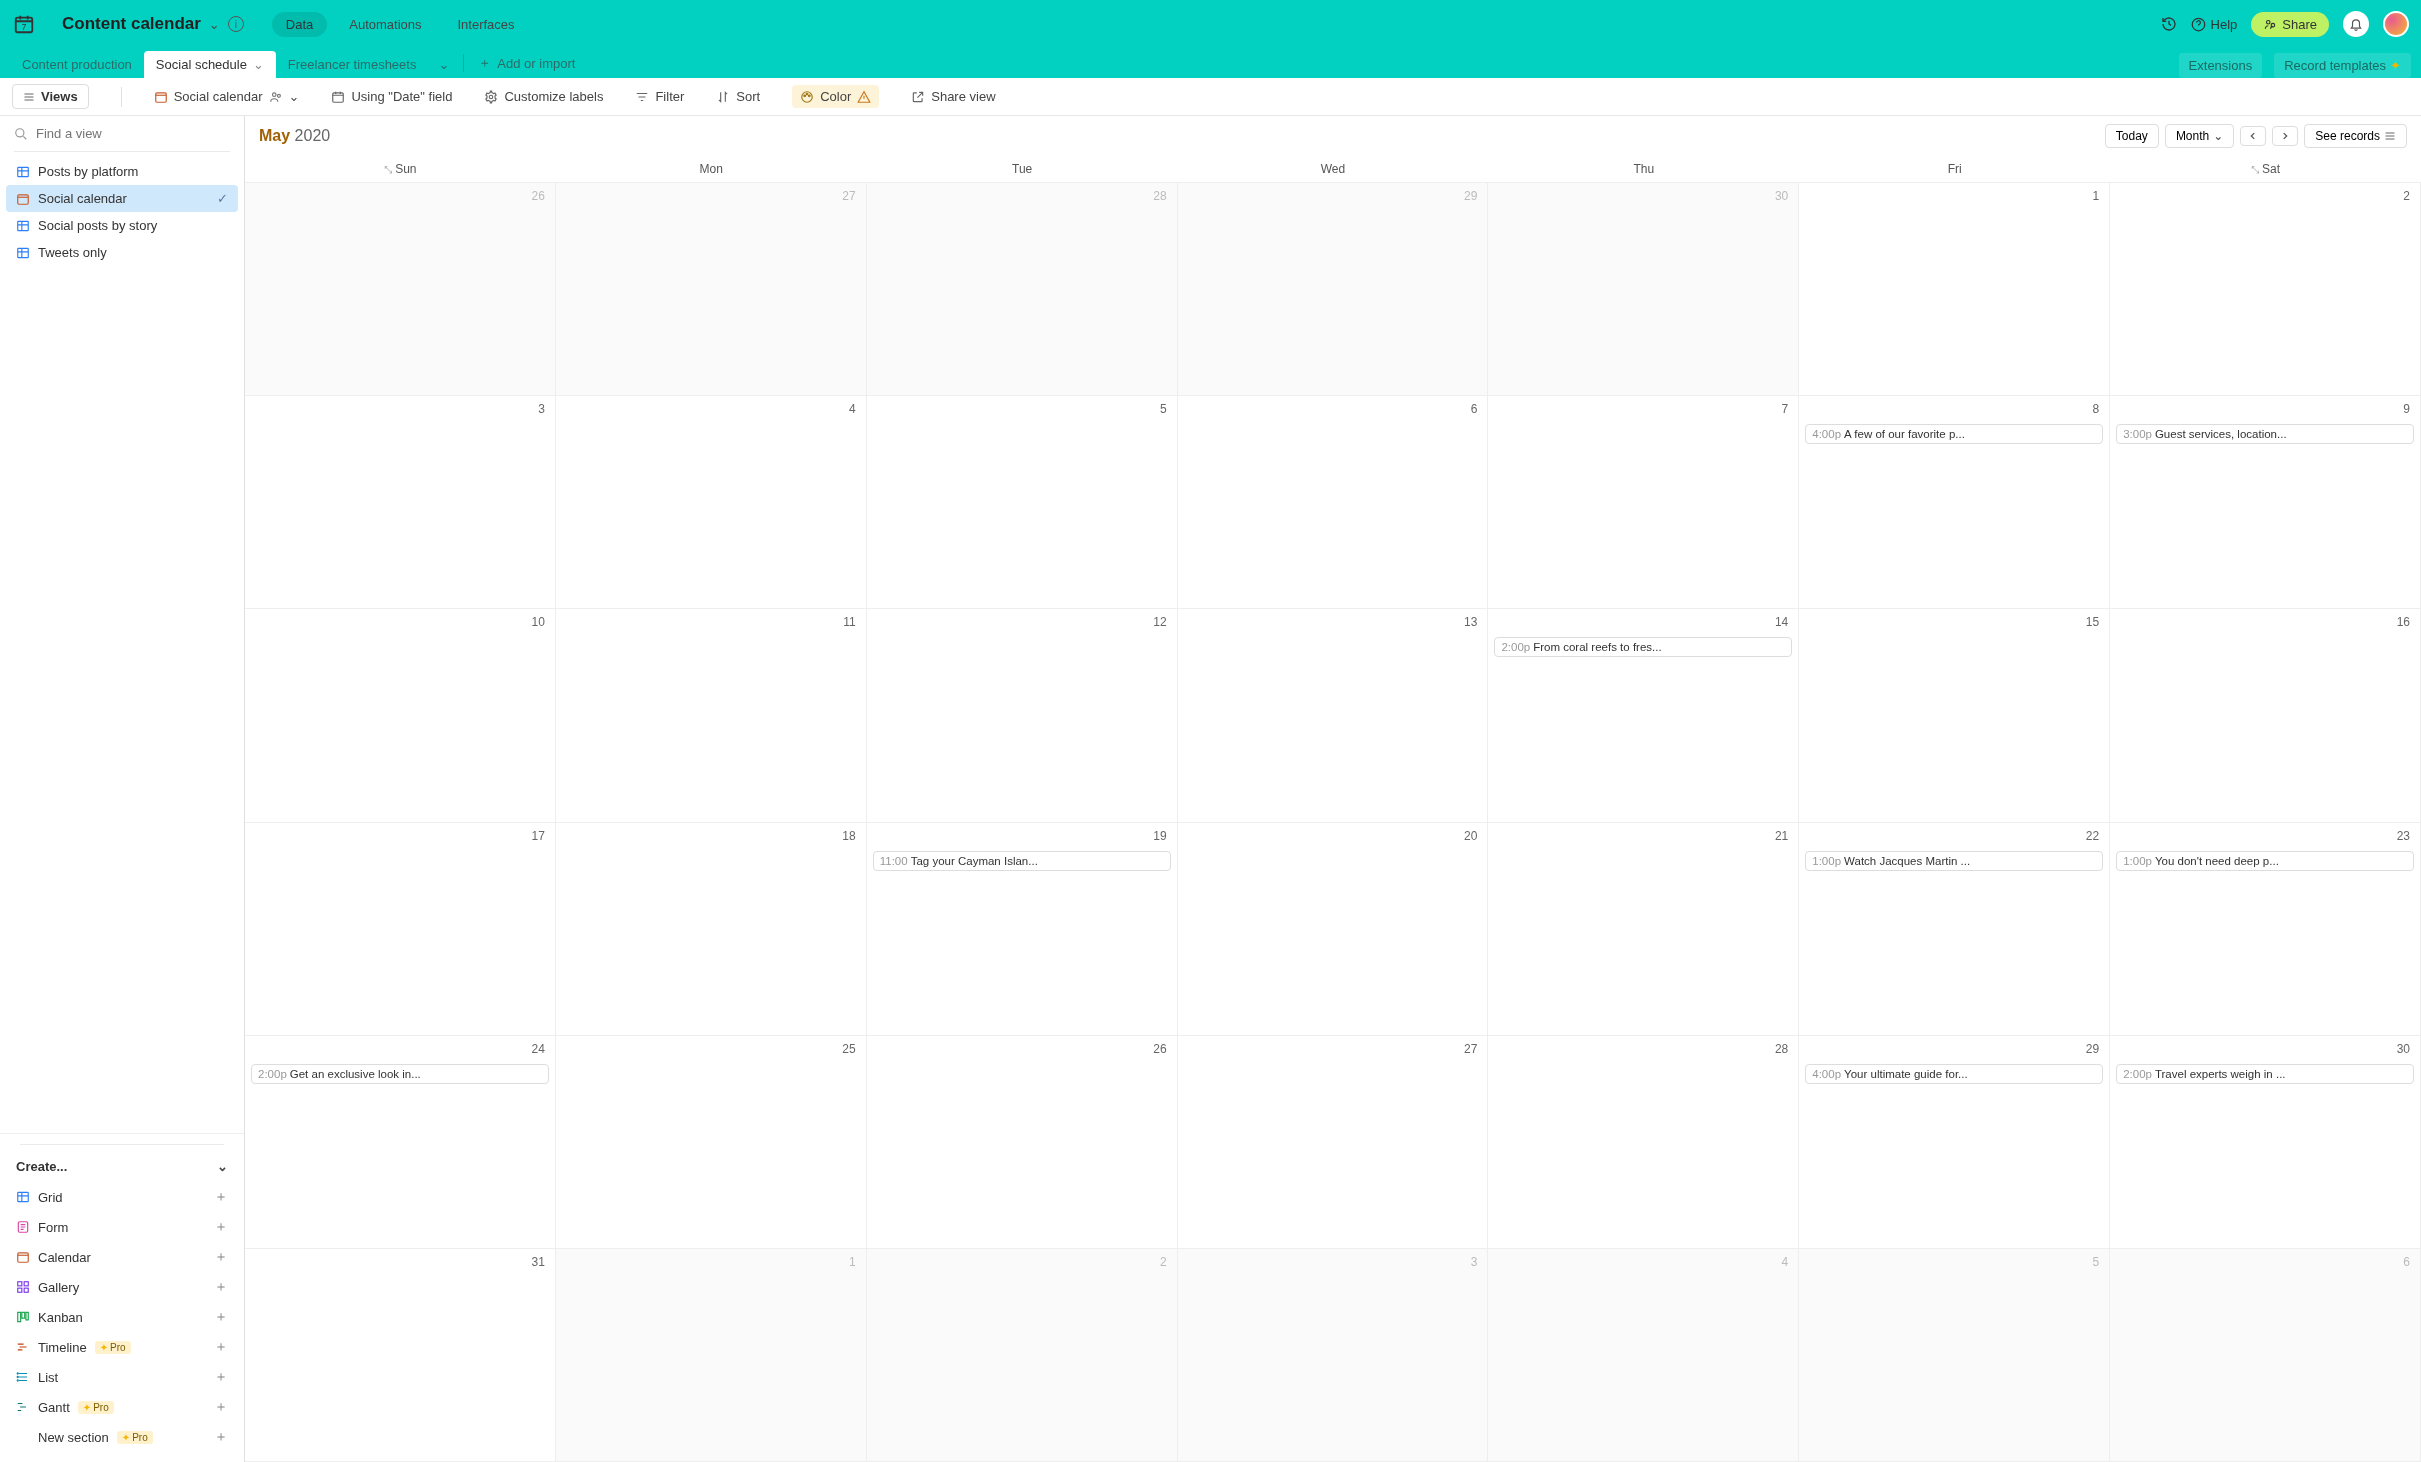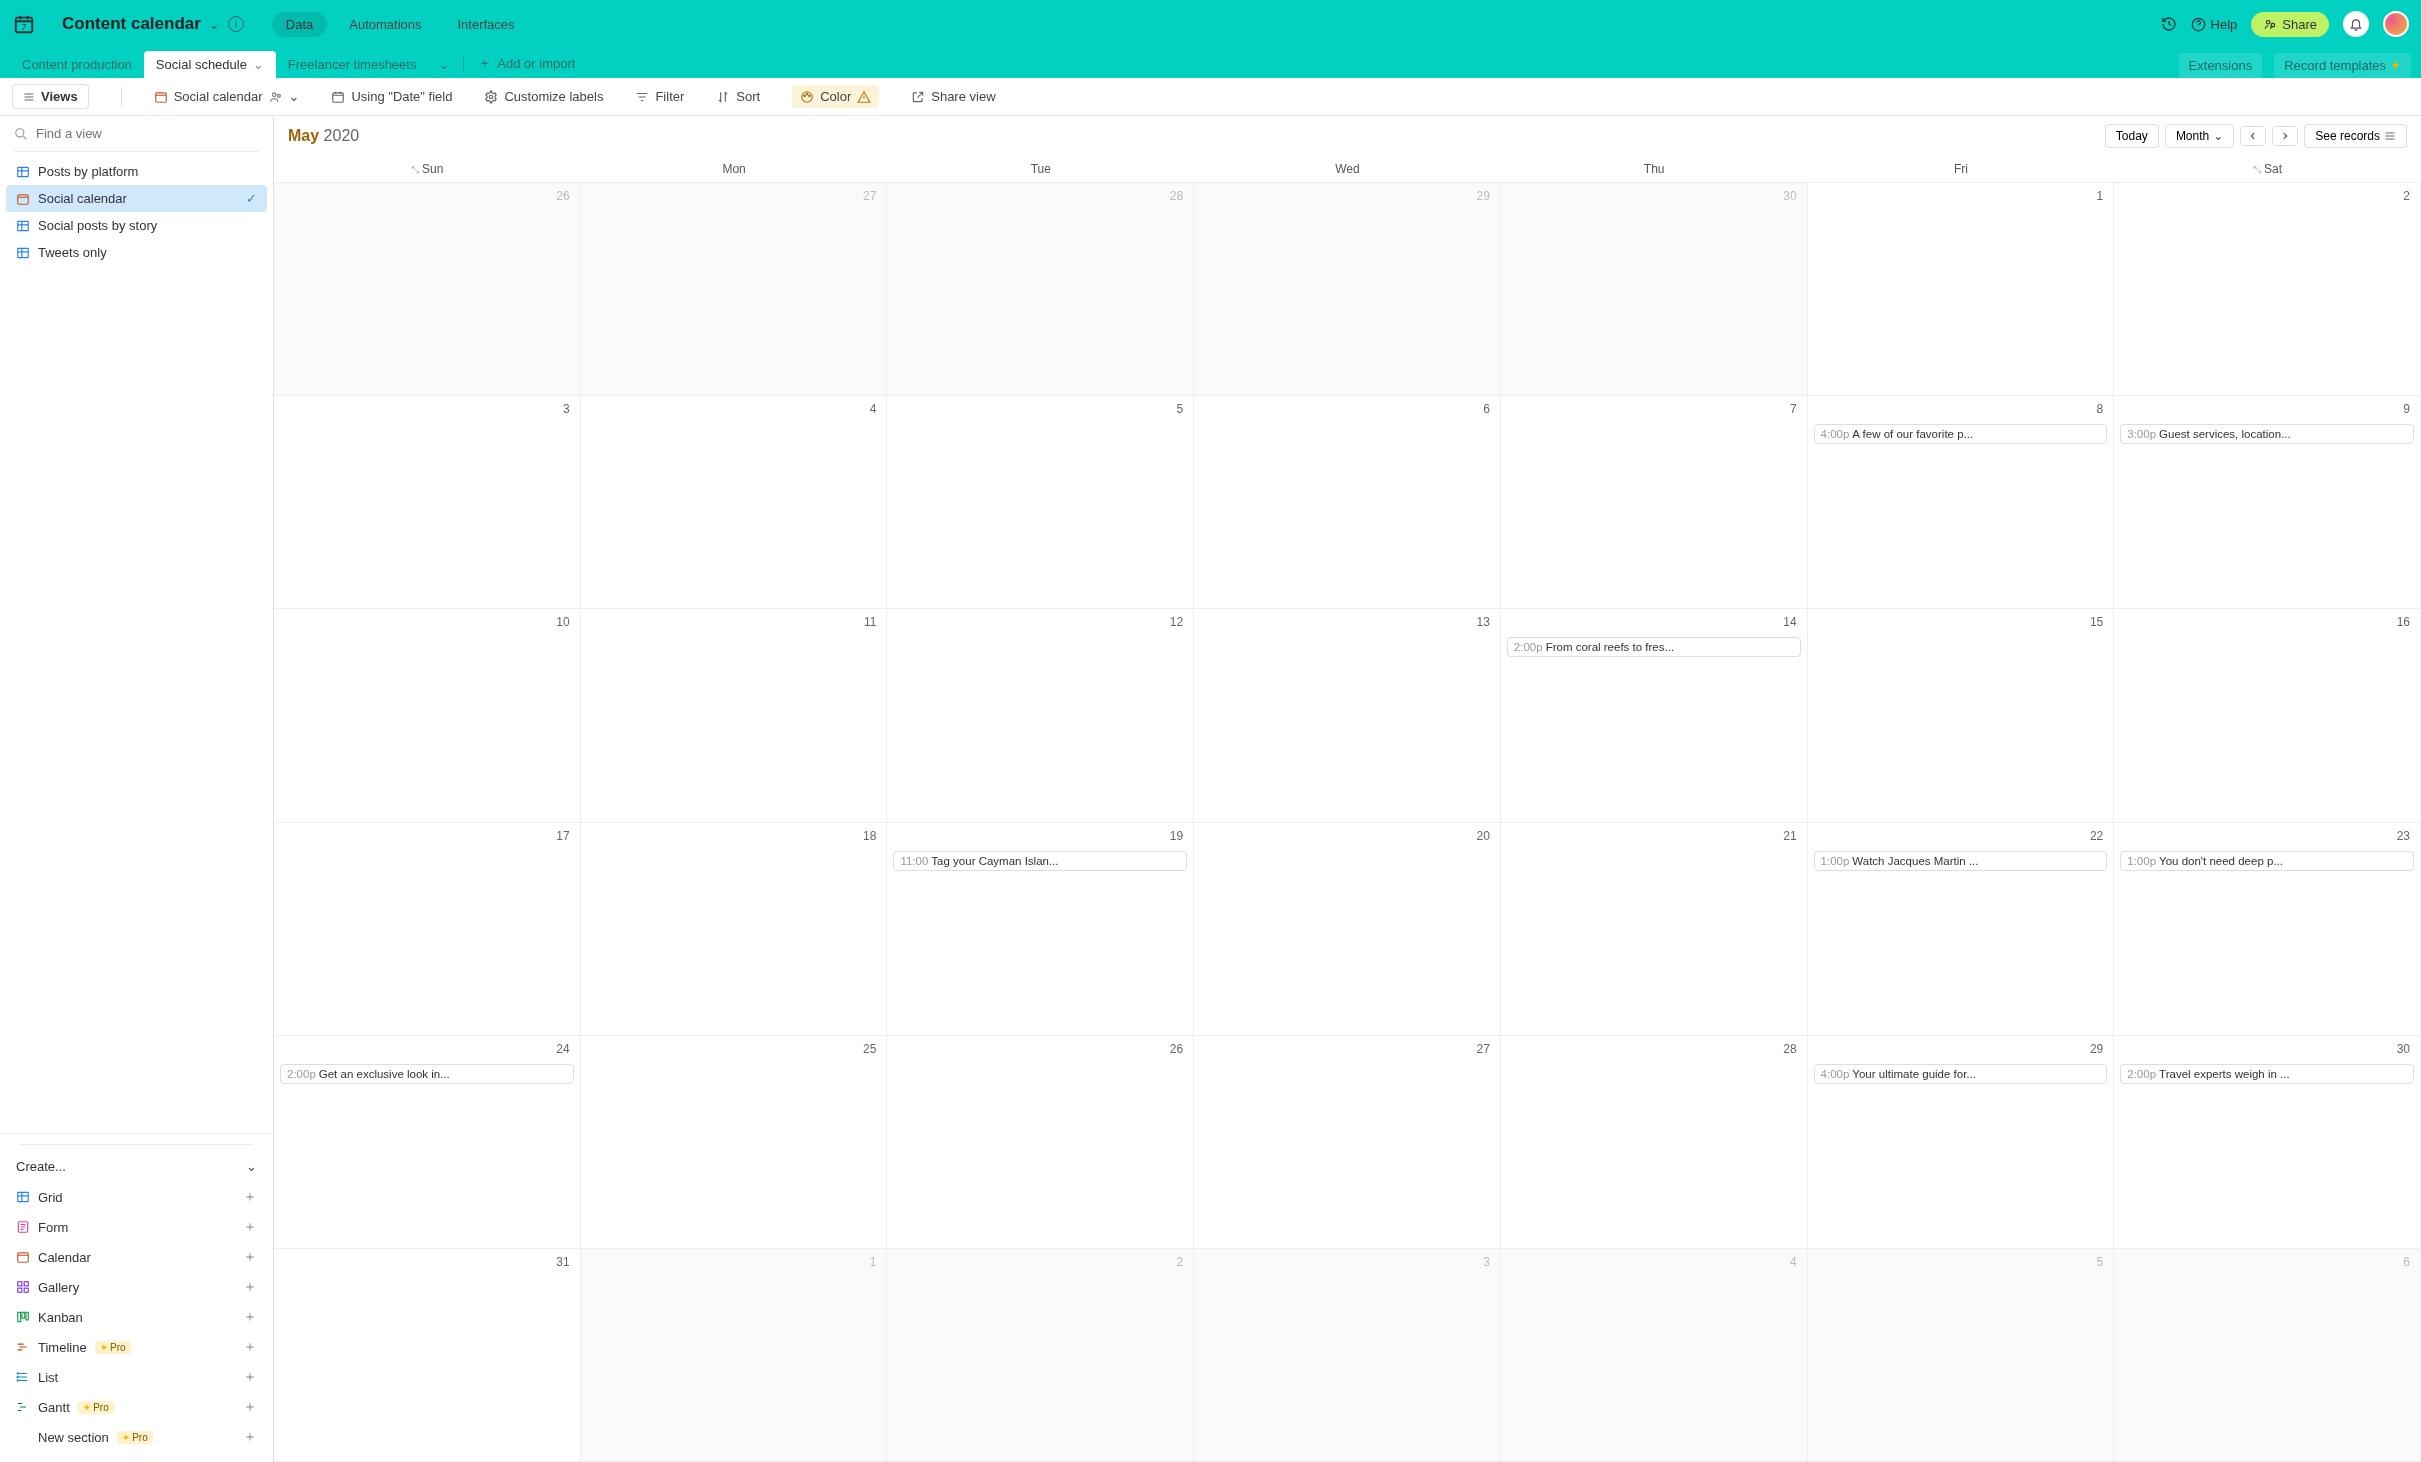--- a/index.html
+++ b/index.html
@@ -95,21 +95,21 @@
   background:#fdf3d8; padding:4px 8px; border-radius:4px;
 }
 .ico { width:14px; height:14px; display:inline-flex; align-items:center; justify-content:center; }
 .cal-ico { color:#b35c3c; }
 
 .main {
   display:flex;
   height: calc(100vh - 116px);
 }
 .sidebar {
-  width: 274px;
+  width: 245px;
   border-right: 1px solid #e0e0e0;
   display:flex;
   flex-direction:column;
 }
 .search-row {
   padding: 10px 14px;
   display:flex; align-items:center; gap:8px;
   color:#888;
 }
 .search-input { border:none; outline:none; font-size:13px; flex:1; }
@@ -119,21 +119,21 @@
   display:flex; align-items:center; gap:8px;
   padding:6px 10px; border-radius:4px; cursor:pointer;
   font-size:13px; color:#333;
 }
 .view-item.active { background:#cfe8fb; }
 .view-item .check { margin-left:auto; color:#5d7ba1; }
 
 .create-section {
   margin-top:auto; padding: 10px 6px 10px; border-top:1px solid #eee;
 }
-.create-header { display:flex; align-items:flex-start; padding:8px 10px; font-weight:400; color:#333; cursor:pointer; }
+.create-header { display:flex; align-items:flex-start; padding:8px 10px; font-weight:700; color:#333; cursor:pointer; }
 .create-header .chev { margin-left:auto; }
 .create-item {
   display:flex; align-items:center; gap:8px; padding:6px 10px;
   font-size:13px; color:#333; cursor:pointer;
 }
 .create-item .plus { margin-left:auto; color:#888; font-size:14px; }
 .pro-badge {
   background:#fff1cc; color:#7a5d00; font-size:10px; padding:1px 5px; border-radius:3px; display:inline-flex; gap:2px; align-items:center;
 }
 

